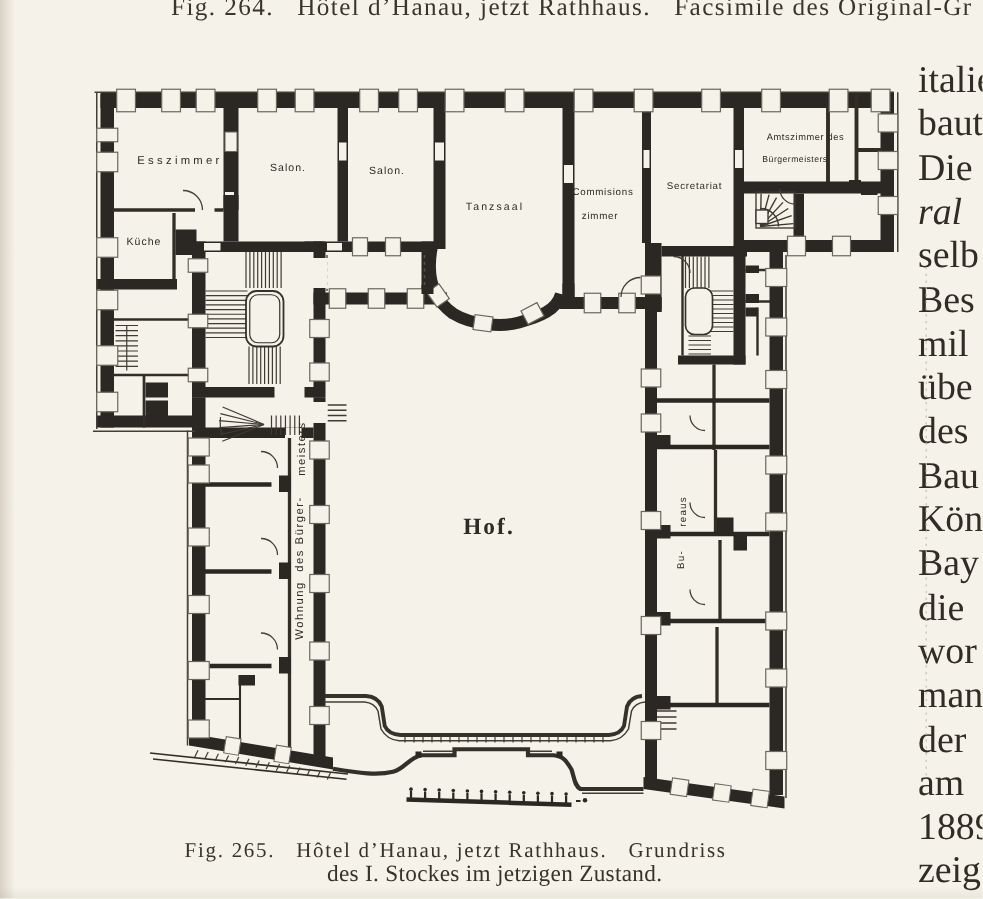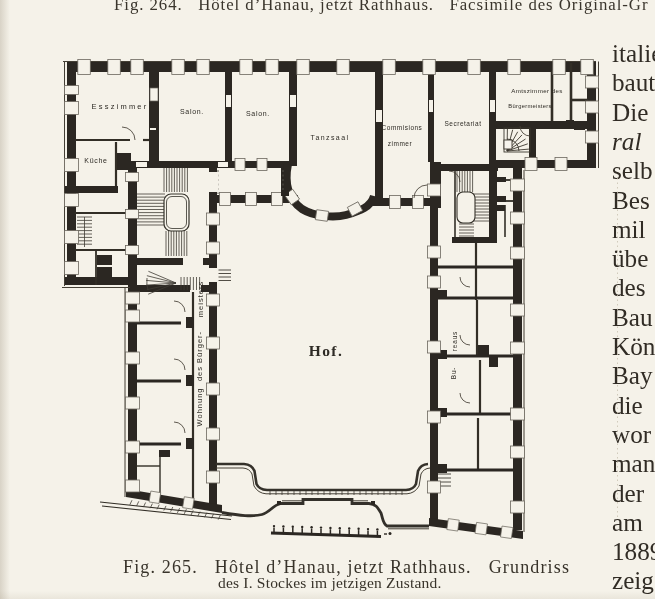--- a/index.html
+++ b/index.html
@@ -4,21 +4,21 @@
 html,body{margin:0;padding:0;}
 body{width:655px;height:599px;position:relative;background:#f5f2e9;overflow:hidden;
      font-family:"Liberation Serif", serif;}
 #paper{position:absolute;inset:0;
   background:
    linear-gradient(90deg, rgba(150,138,118,0.30) 0px, rgba(150,138,118,0.0) 10px),
    linear-gradient(0deg, rgba(150,138,118,0.12) 0px, rgba(150,138,118,0.0) 8px),
    #f5f2e9;}
 #cap264{position:absolute;left:114px;top:-5px;font-size:16.8px;line-height:19px;
   letter-spacing:0.95px;color:#3a352c;white-space:nowrap;}
-#cap265a{position:absolute;left:123px;top:558px;color:#38332a;font-size:18px;line-height:19px;letter-spacing:1.15px;white-space:nowrap;}
+#cap265a{position:absolute;left:123px;top:558px;color:#38332a;font-size:14px;line-height:19px;letter-spacing:1.15px;white-space:nowrap;}
 #cap265b{position:absolute;left:218px;top:575px;color:#38332a;font-size:15.5px;line-height:16px;letter-spacing:0.2px;white-space:nowrap;}
 .rl{position:absolute;left:612px;width:46px;font-size:25.2px;color:#312c25;
   white-space:nowrap;overflow:hidden;}
 svg{position:absolute;left:0;top:0;filter:blur(0.28px);}
 </style></head>
 <body>
 <div id="paper"></div>
 <div id="cap264">Fig.&nbsp;264.&nbsp;&nbsp;&nbsp;Hôtel d’Hanau, jetzt Rathhaus.&nbsp;&nbsp;&nbsp;Facsimile des Original-Gr</div>
 <div class="rl" style="top:40.0px">italie</div>
 <div class="rl" style="top:69.3px">baut</div>

